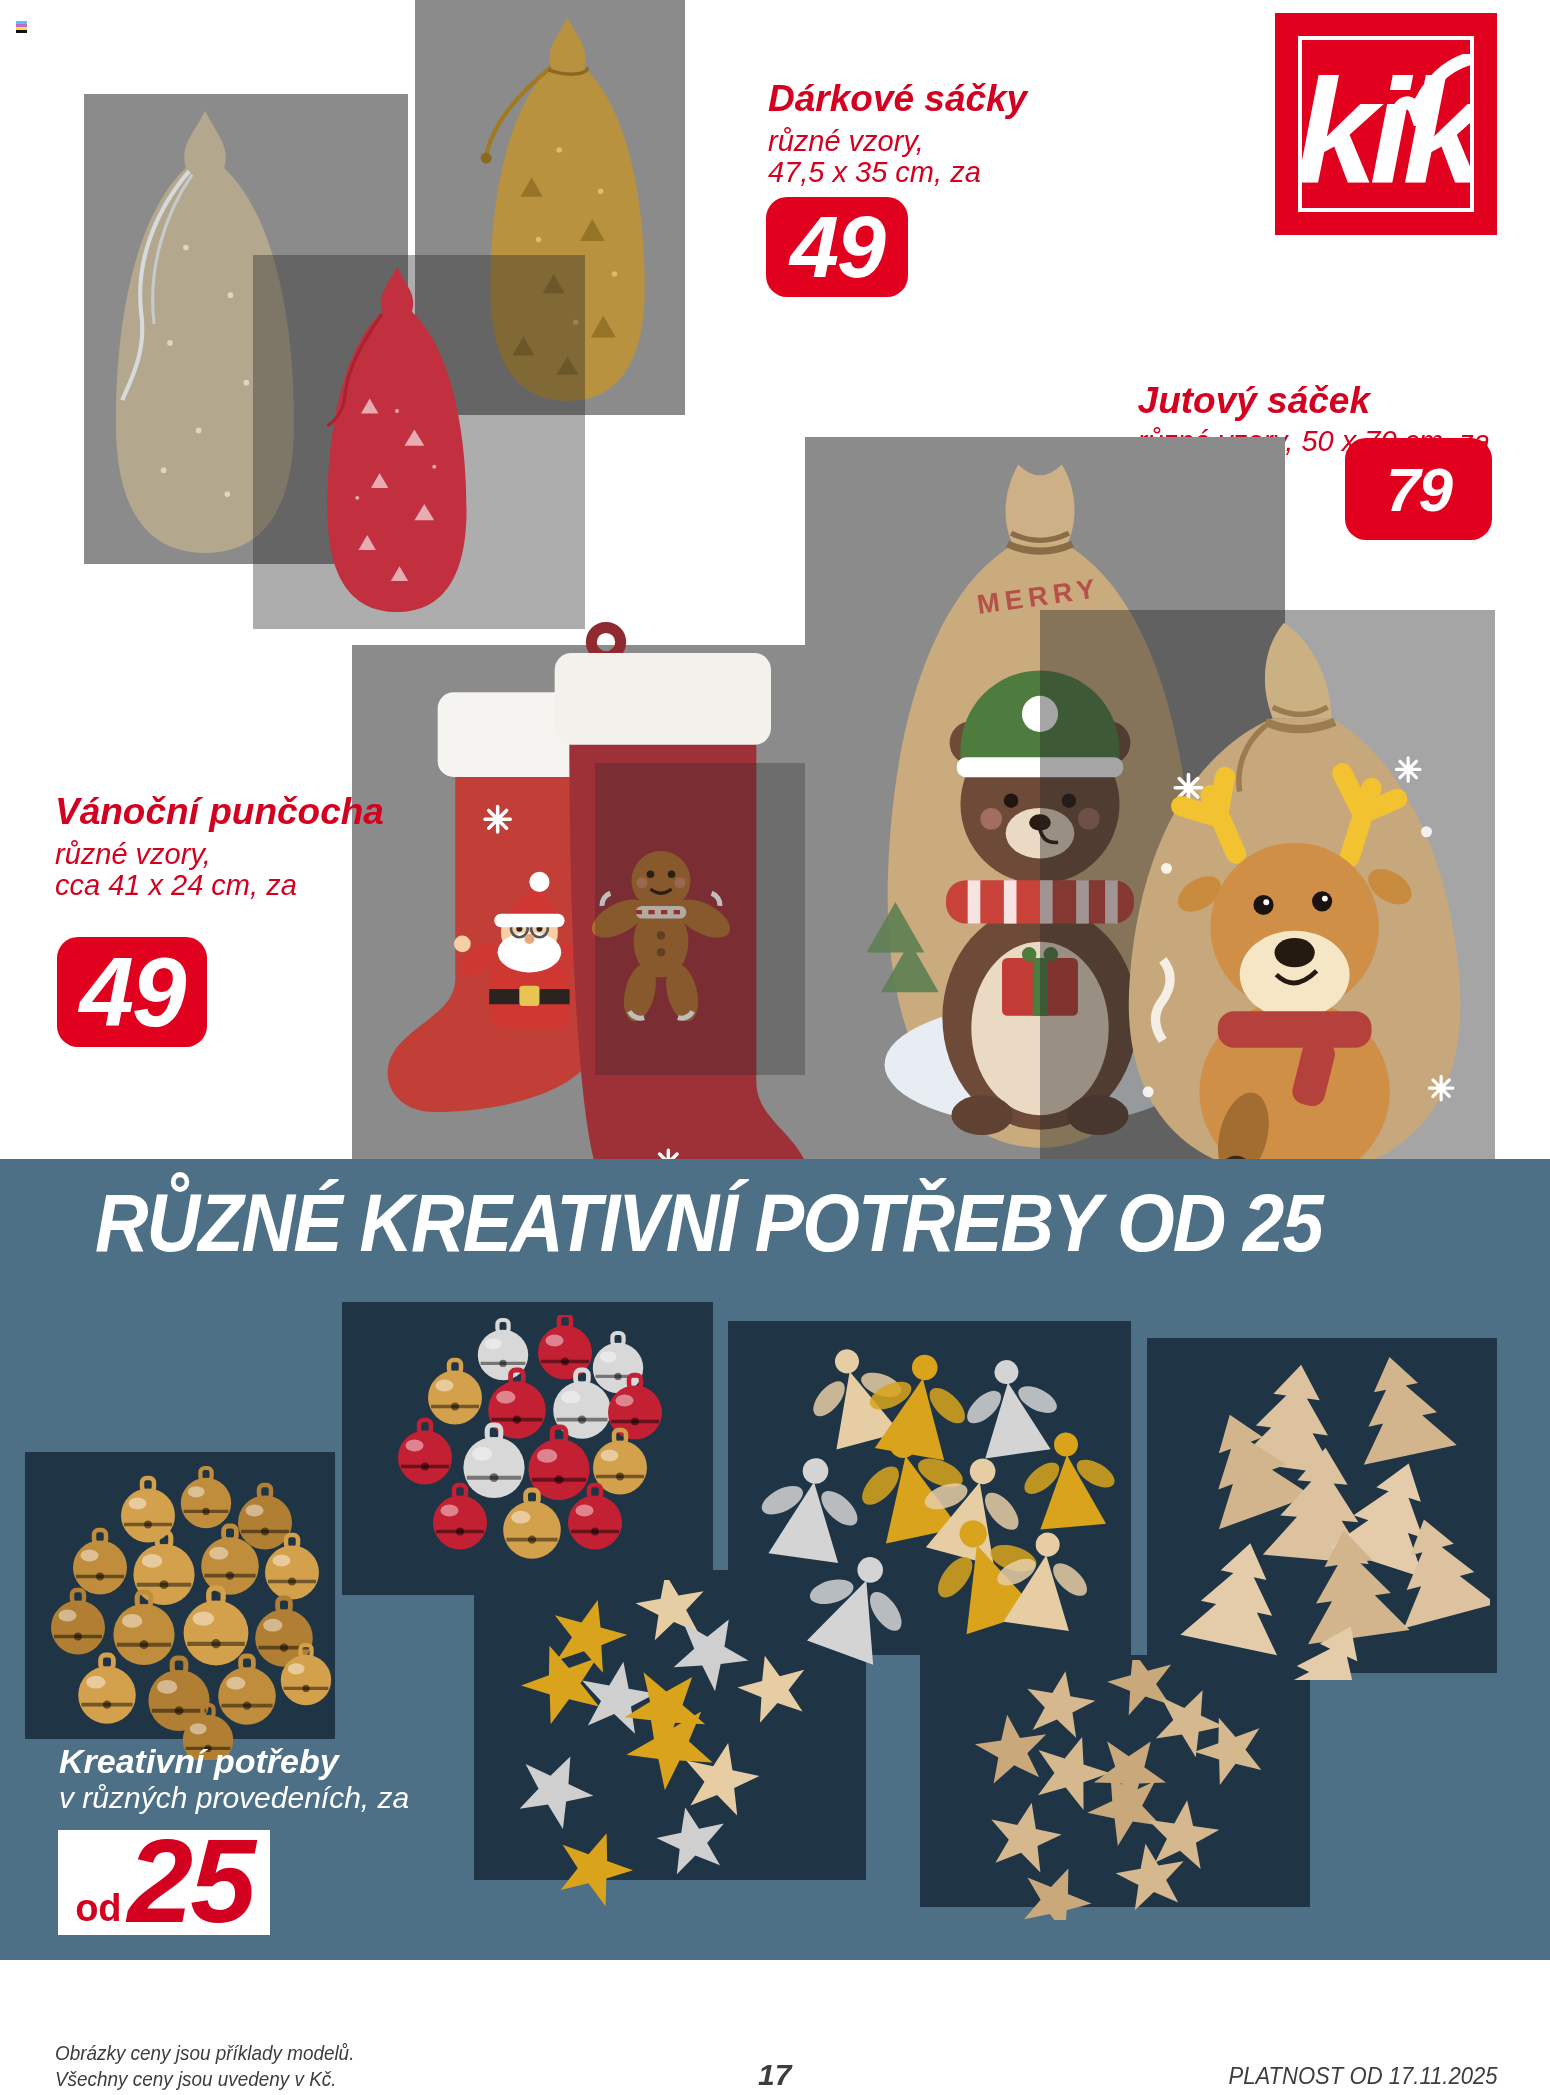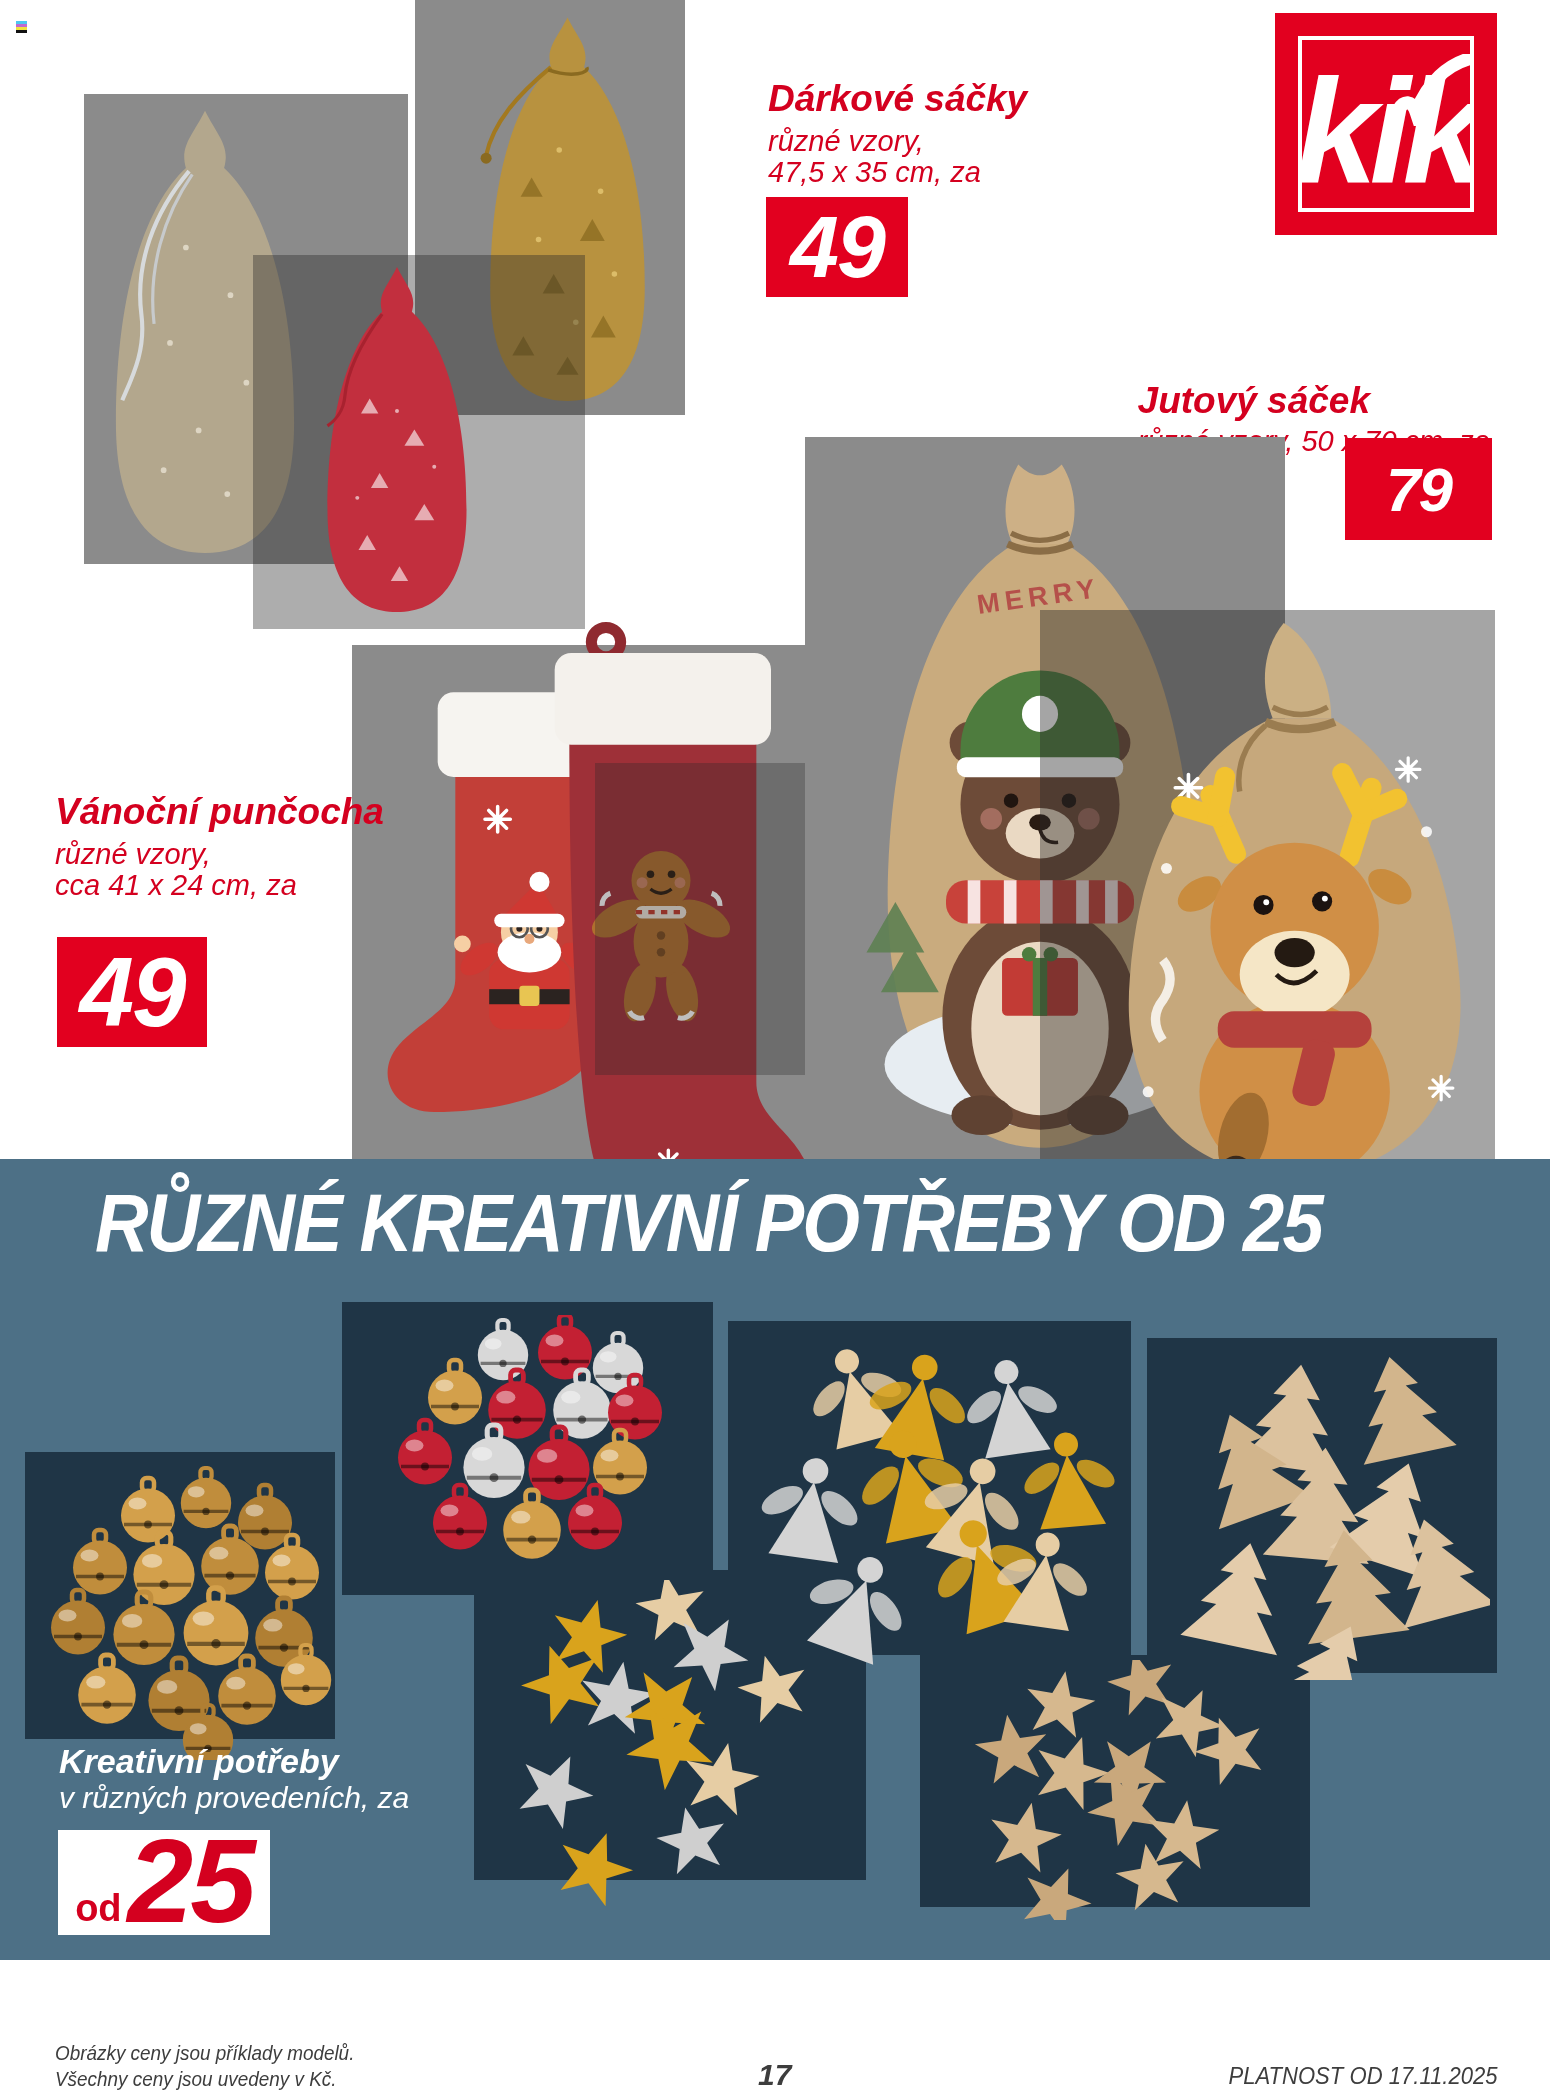--- a/index.html
+++ b/index.html
@@ -5,21 +5,21 @@
   html,body{margin:0;padding:0;background:#fff;}
   .page{position:relative;width:1550px;height:2095px;background:#fff;overflow:hidden;
         font-family:"Liberation Sans", sans-serif;}
   .abs{position:absolute;}
   .tile{position:absolute;background:#8b8b8b;}
   .tile-dark{position:absolute;background:#1f3546;}
   .overlay{position:absolute;background:rgba(40,40,40,0.38);}
   .p-title{color:#d4001f;font-weight:bold;font-style:italic;font-size:37px;line-height:1.0;white-space:nowrap;}
   .p-sub{color:#d4001f;font-style:italic;font-size:29px;line-height:1.06;white-space:nowrap;}
   .price-box{position:absolute;background:#e2001f;color:#fff;display:flex;align-items:center;justify-content:center;
-             font-weight:bold;font-style:italic;}
+             font-weight:bold;font-style:italic;border-radius:21px;}
   .price-num{font-size:62px;letter-spacing:-2px;}
   .band{position:absolute;left:0;top:1159px;width:1550px;height:801px;background:#4d7086;}
   .band-headline{position:absolute;left:95px;top:1176px;color:#fff;font-weight:bold;font-style:italic;
                  font-size:78px;letter-spacing:-2px;white-space:nowrap;transform:scaleX(.95) scaleY(1.04);transform-origin:left top;}
   .craft-title{position:absolute;left:59px;top:1742px;color:#fff;font-weight:bold;font-style:italic;font-size:34px;white-space:nowrap;}
   .craft-sub{position:absolute;left:59px;top:1781px;color:#fff;font-style:italic;font-size:30px;white-space:nowrap;}
   .od-box{position:absolute;left:58px;top:1830px;width:212px;height:105px;background:#fff;
           display:flex;align-items:flex-end;justify-content:center;padding-bottom:8px;box-sizing:border-box;}
   .od-prefix{color:#d4001f;font-weight:bold;font-size:38px;line-height:.8;margin-right:6px;margin-bottom:4px;}
   .od-num{color:#d4001f;font-weight:bold;font-style:italic;font-size:118px;line-height:.78;letter-spacing:-3px;}

